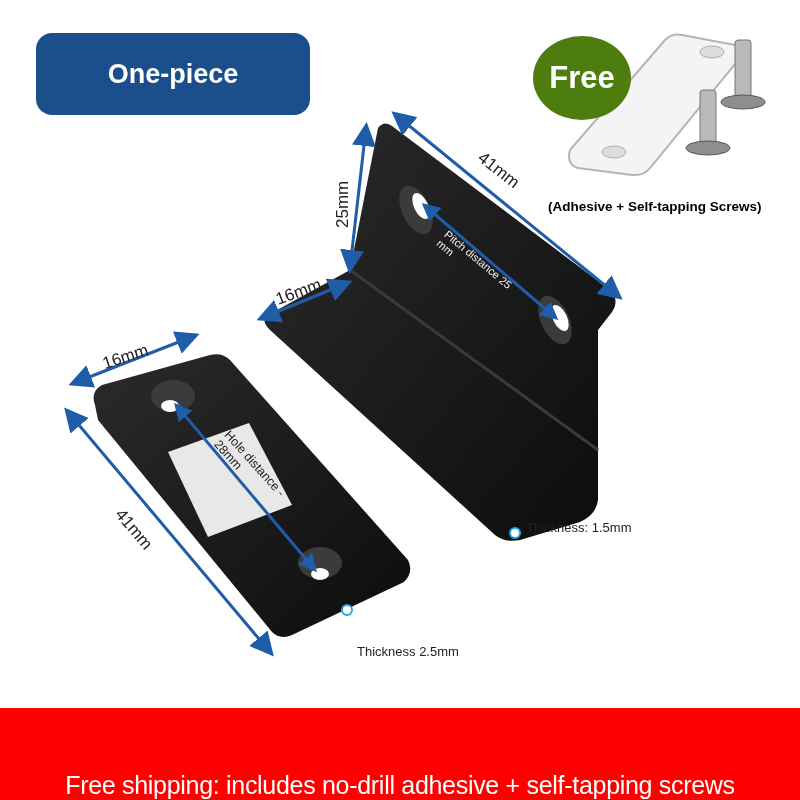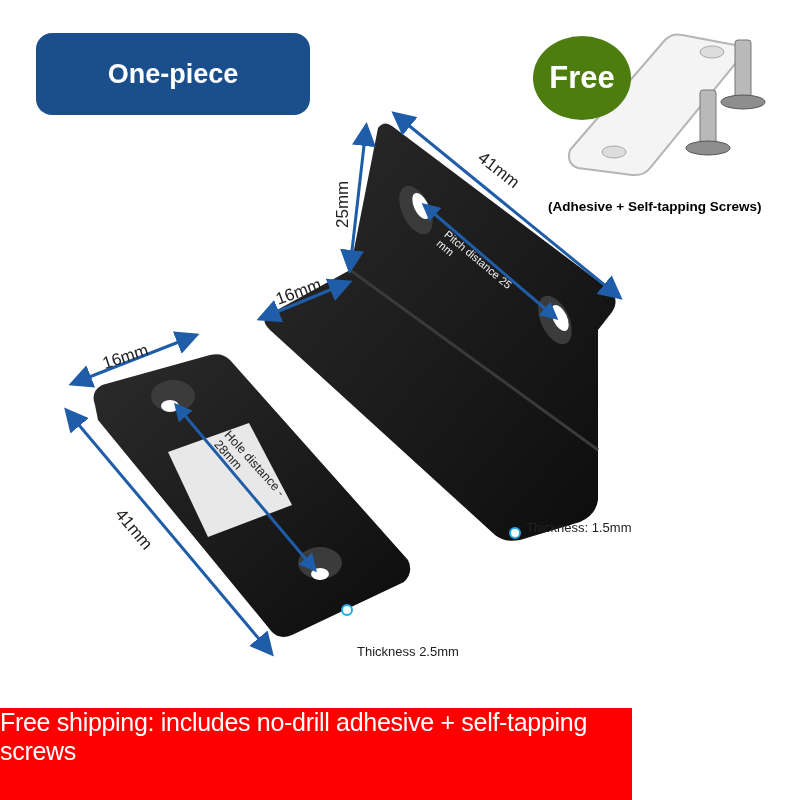--- a/index.html
+++ b/index.html
@@ -11,22 +11,22 @@
   .free-badge { position:absolute; left:533px; top:36px; width:98px; height:84px; border-radius:50%;
                 background:#4d7c0f; color:#fff; font-weight:bold; font-size:31px;
                 display:flex; align-items:center; justify-content:center; z-index:3; }
   .acc-caption { position:absolute; left:548px; top:199px; font-size:13.5px; font-weight:bold; color:#000000; }
   svg.art { position:absolute; left:0; top:0; width:800px; height:800px; }
   .dim { position:absolute; font-size:17px; color:#222; white-space:nowrap; transform-origin:left top; }
   .inner { position:absolute; font-size:11px; color:#f2f2f2; white-space:nowrap; transform-origin:left top; line-height:12px; }
   .inner.dark { color:#222; font-size:12.5px; line-height:14px; }
   .thick { position:absolute; font-size:13px; color:#222; white-space:nowrap; }
   .dot { position:absolute; width:8px; height:8px; border:2px solid #21a9e6; border-radius:50%; background:#fff; }
-  .banner { position:absolute; left:0; top:708px; width:632px; height:92px; background:#ff0000;
-            color:#fff; font-size:25px; display:flex; align-items:flex-start; justify-content:center; letter-spacing:-0.3px; }
+  .banner { position:absolute; left:0; top:708px; width:800px; height:92px; background:#ff0000;
+            color:#fff; font-size:25px; display:flex; align-items:flex-end; justify-content:center; letter-spacing:-0.3px; }
 </style>
 </head>
 <body>
 
 <div class="pkg-badge">
   <span>One-piece</span>
 </div>
 
 <svg class="art" viewBox="0 0 800 800">
   <defs>

